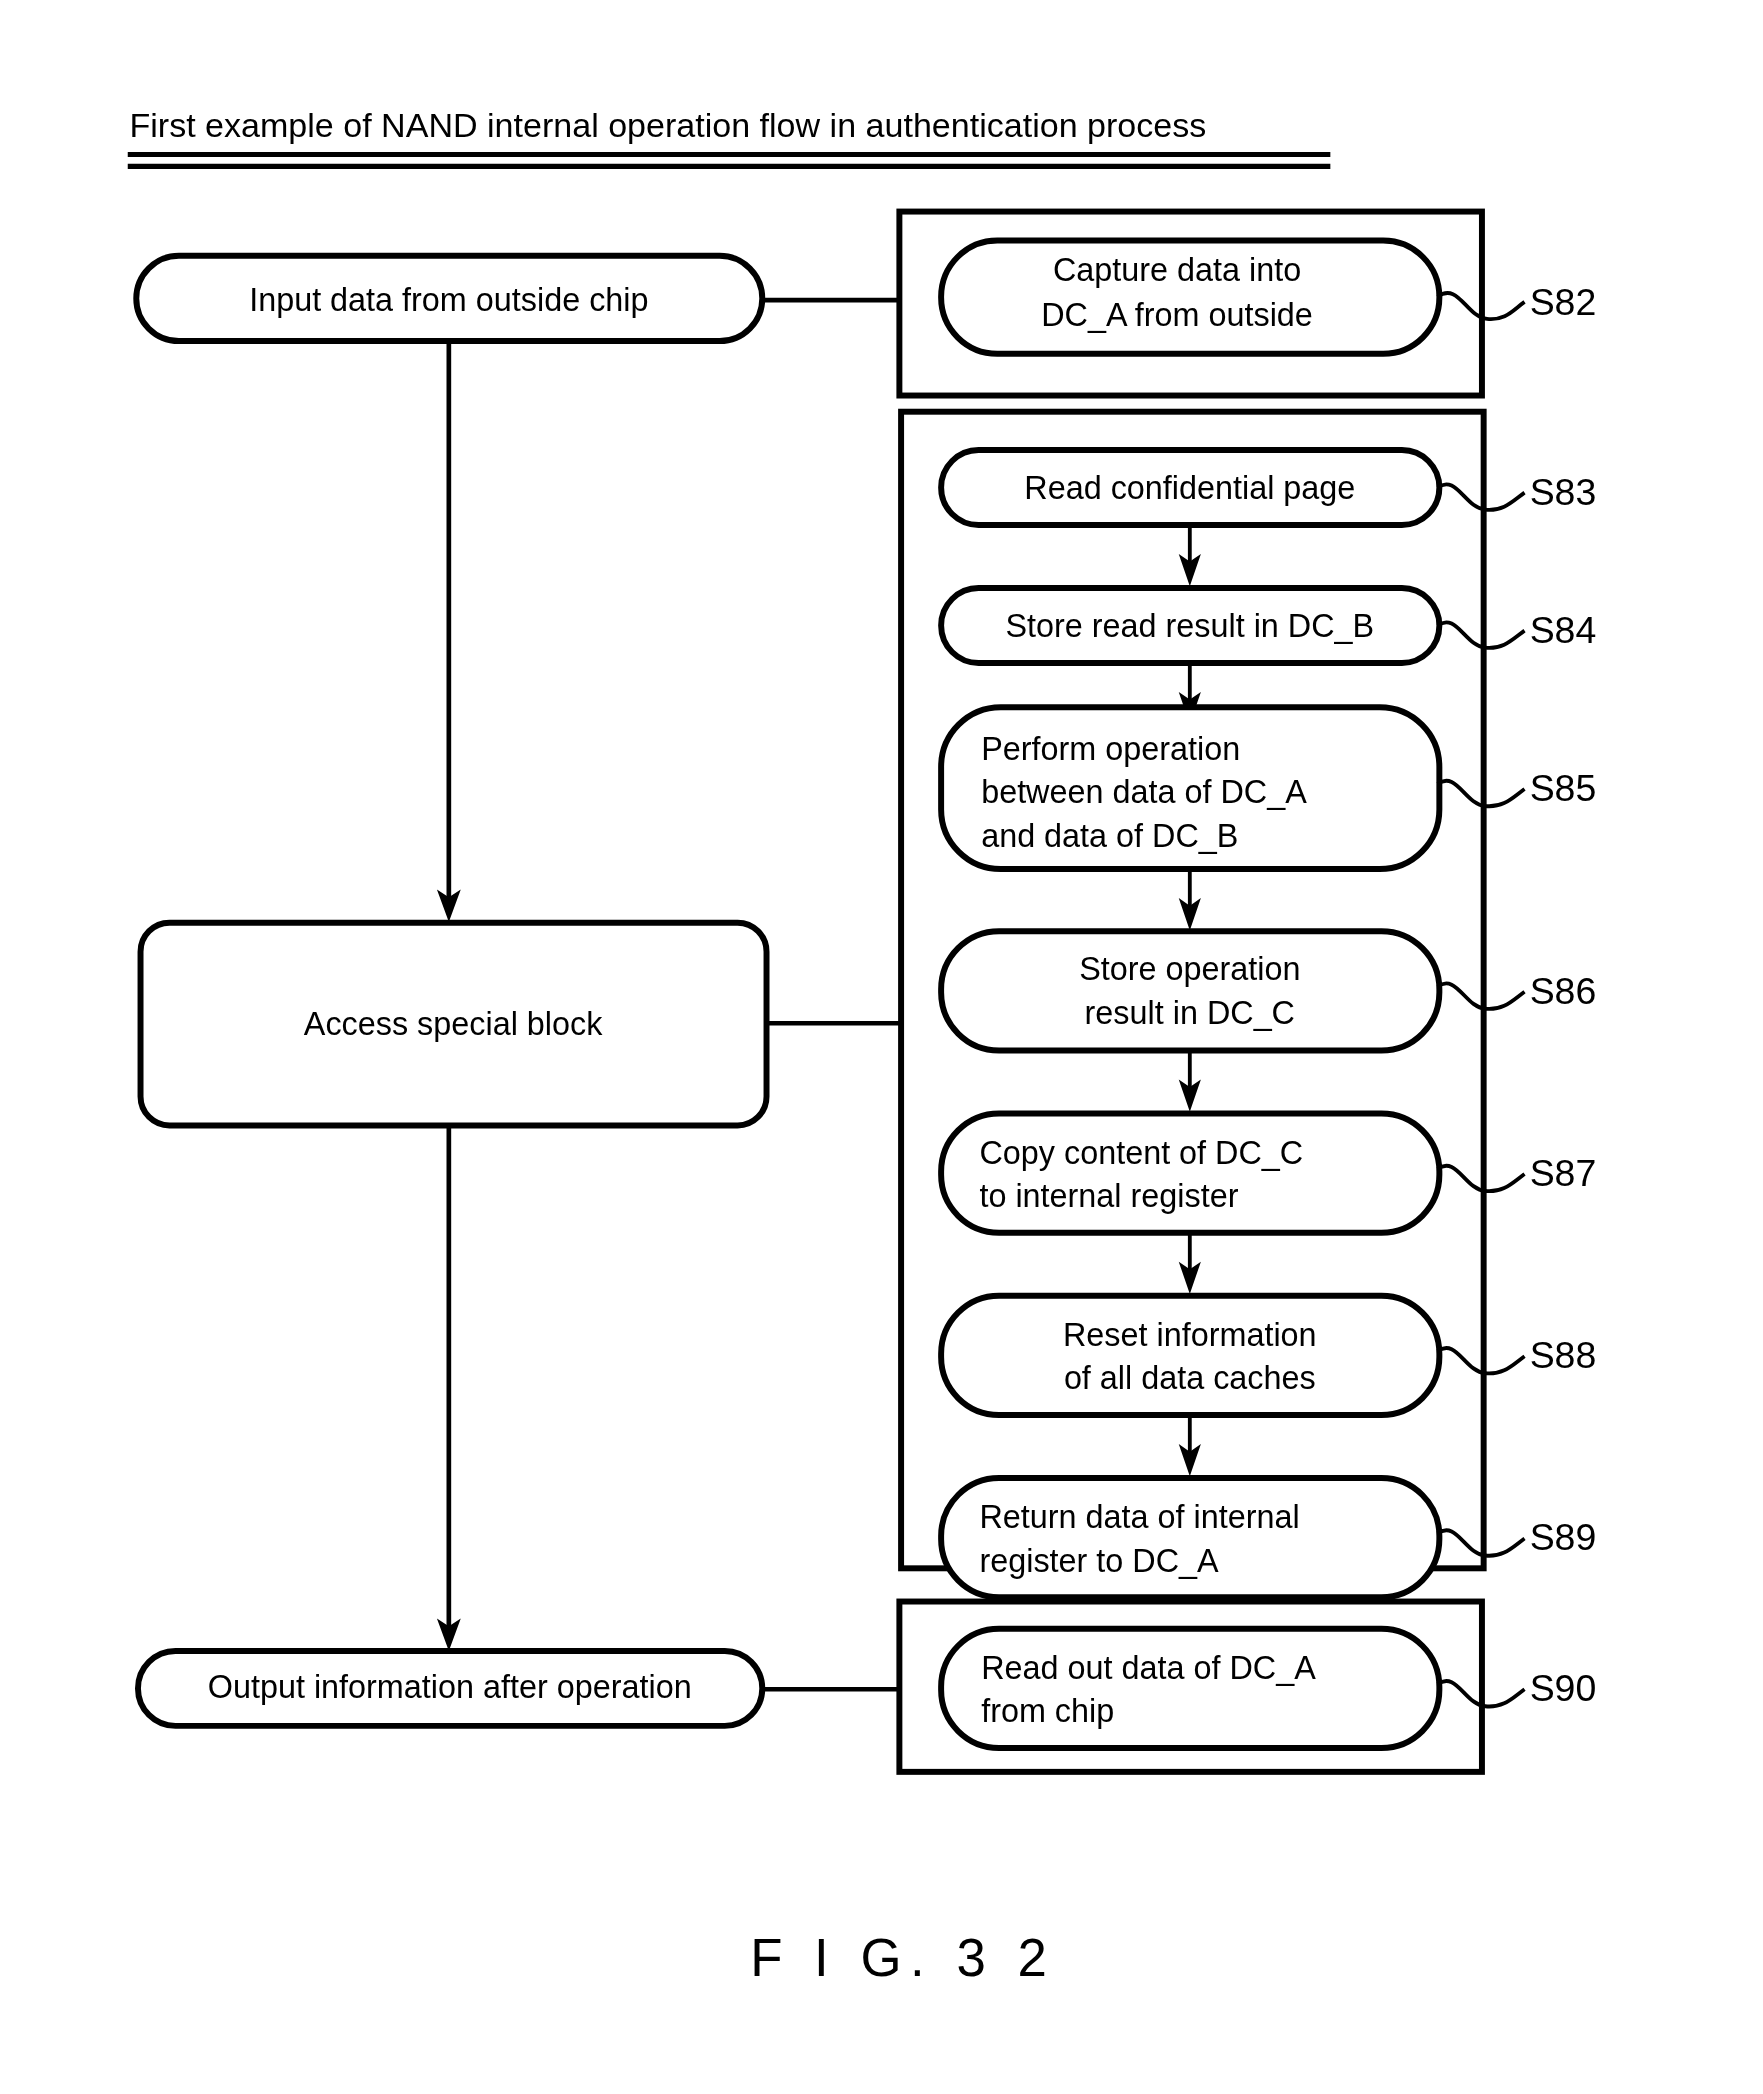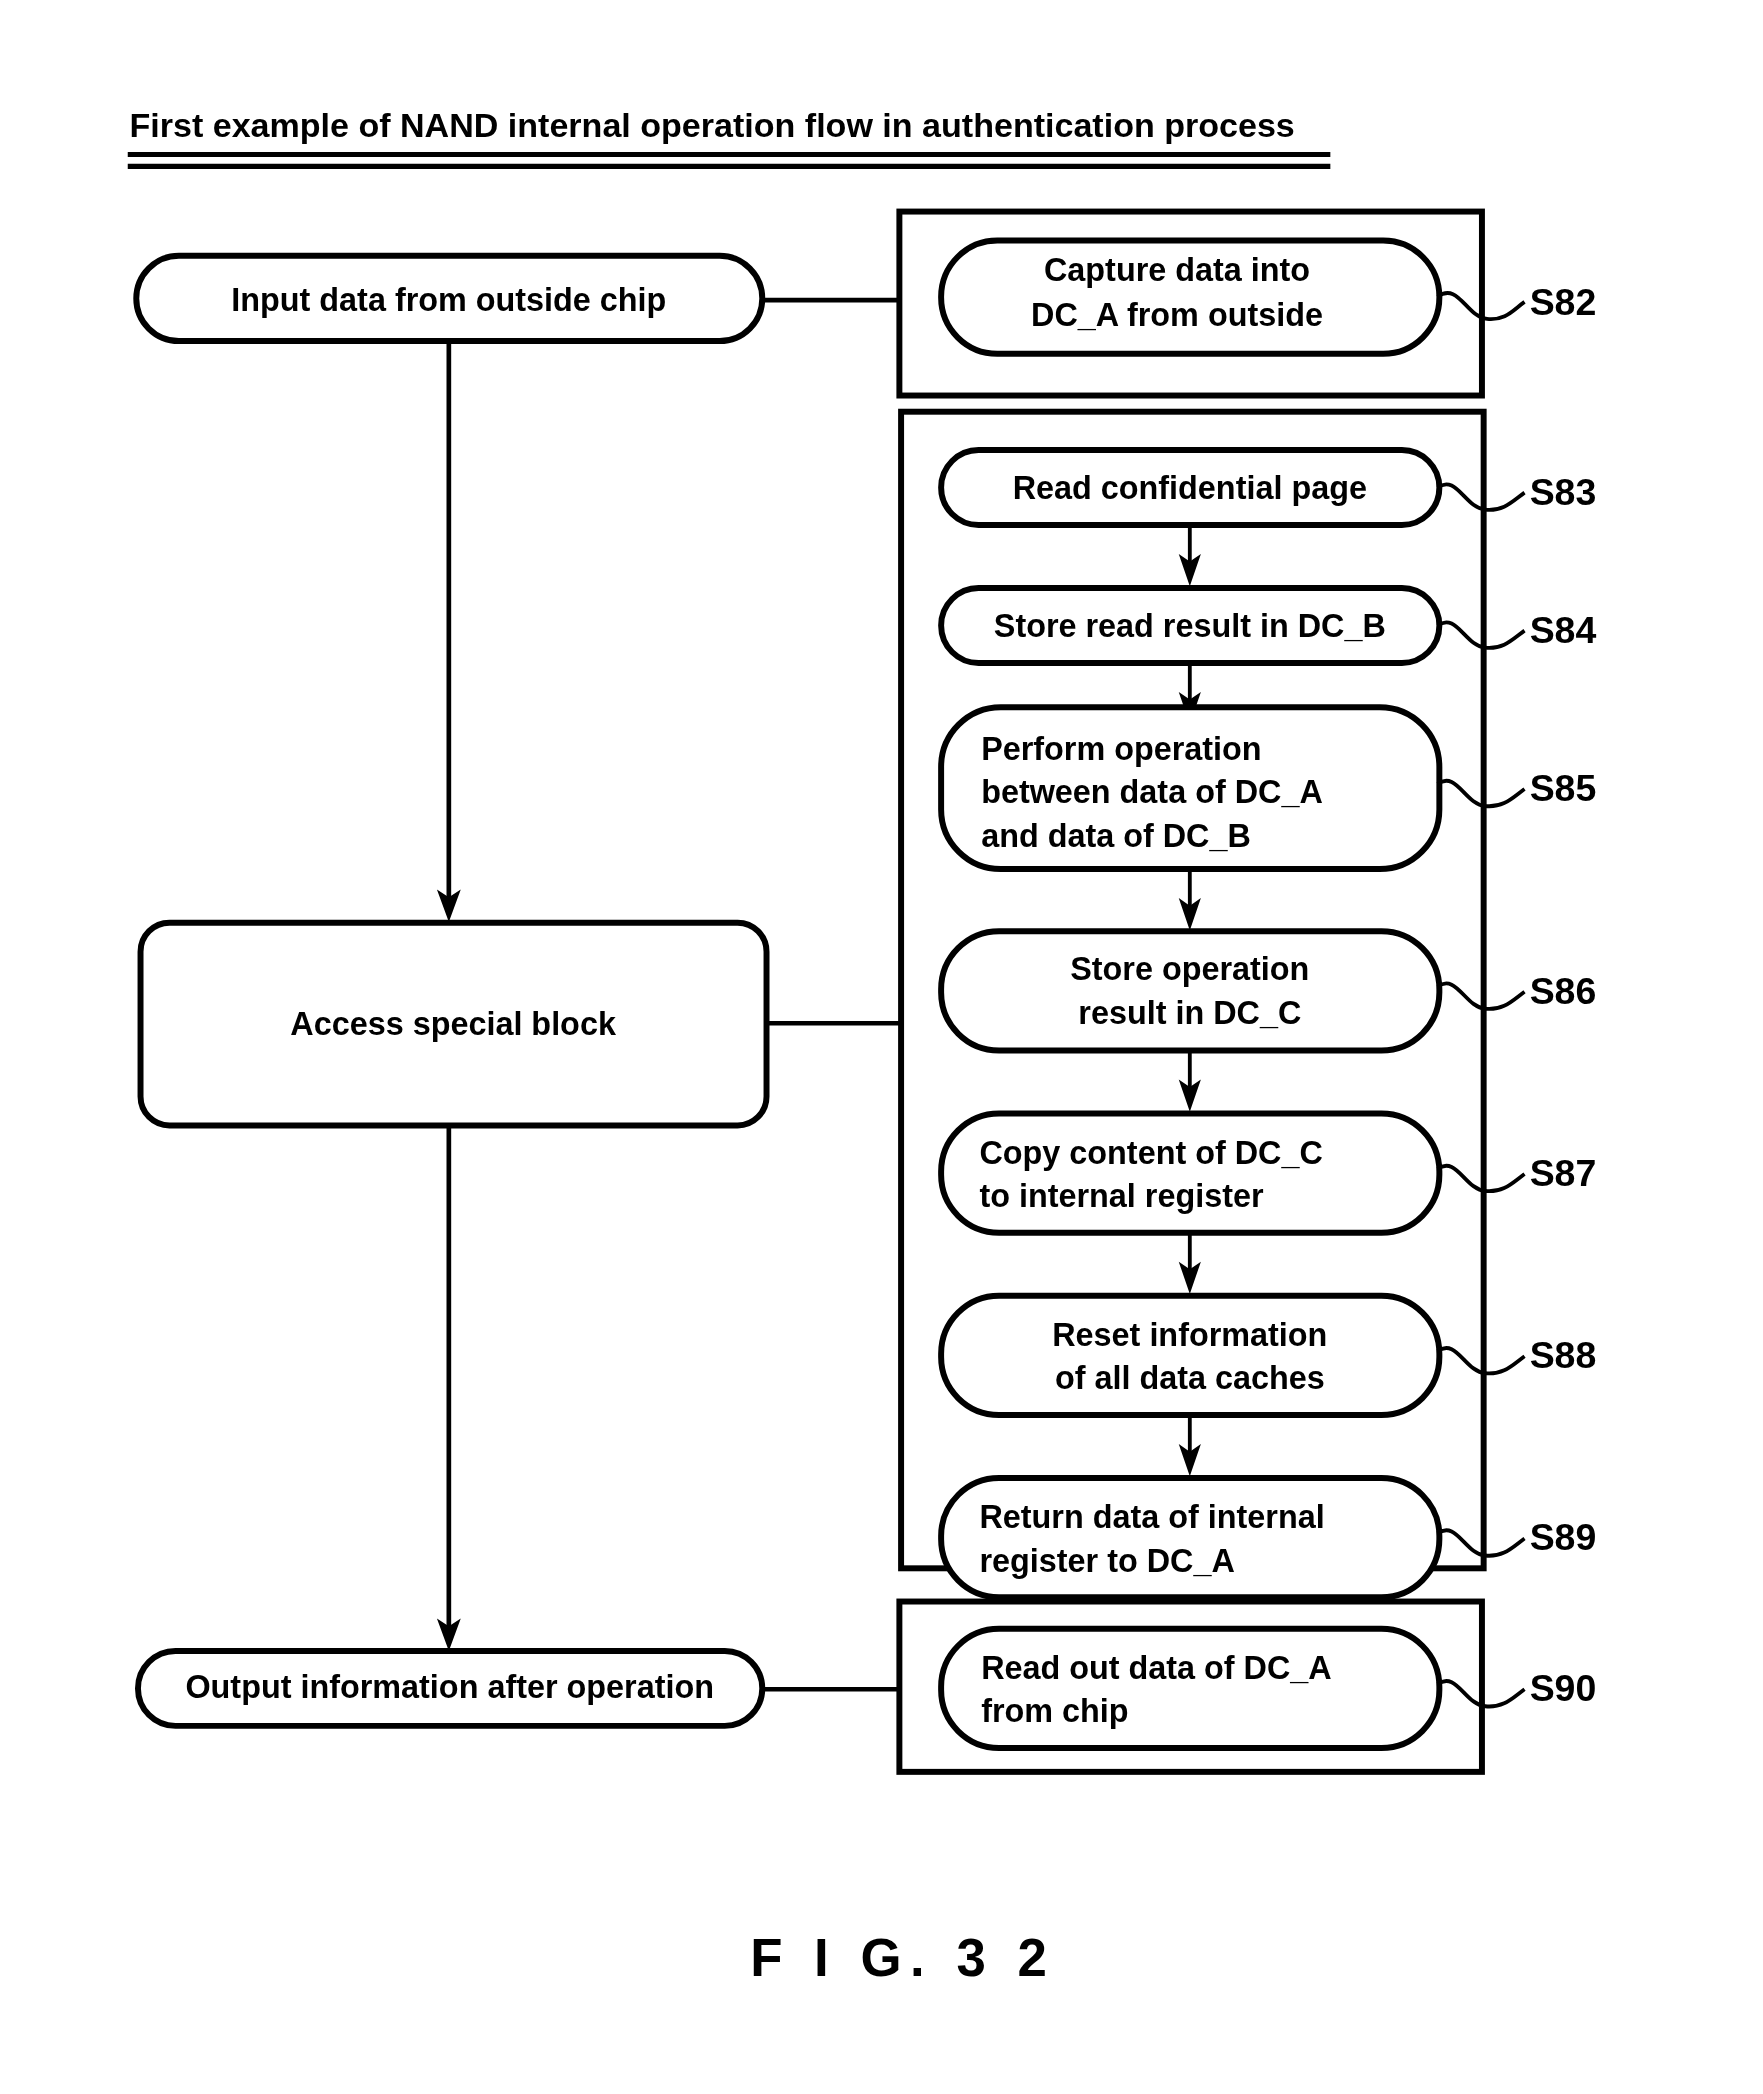--- a/index.html
+++ b/index.html
@@ -13,21 +13,20 @@
     position: relative;
     font-family: "Liberation Sans", sans-serif;
     color: #000000;
     overflow: hidden;
   }
   #figure-root {
     position: absolute;
     left: 0; top: 0;
     width: 1763px;
     height: 2095px;
-    font-weight: bold;
   }
   svg.fig {
     position: absolute;
     left: 0; top: 0;
     width: 1763px;
     height: 2095px;
   }
   .title-text {
     font-size: 40px;
     font-family: "Liberation Sans", sans-serif;

